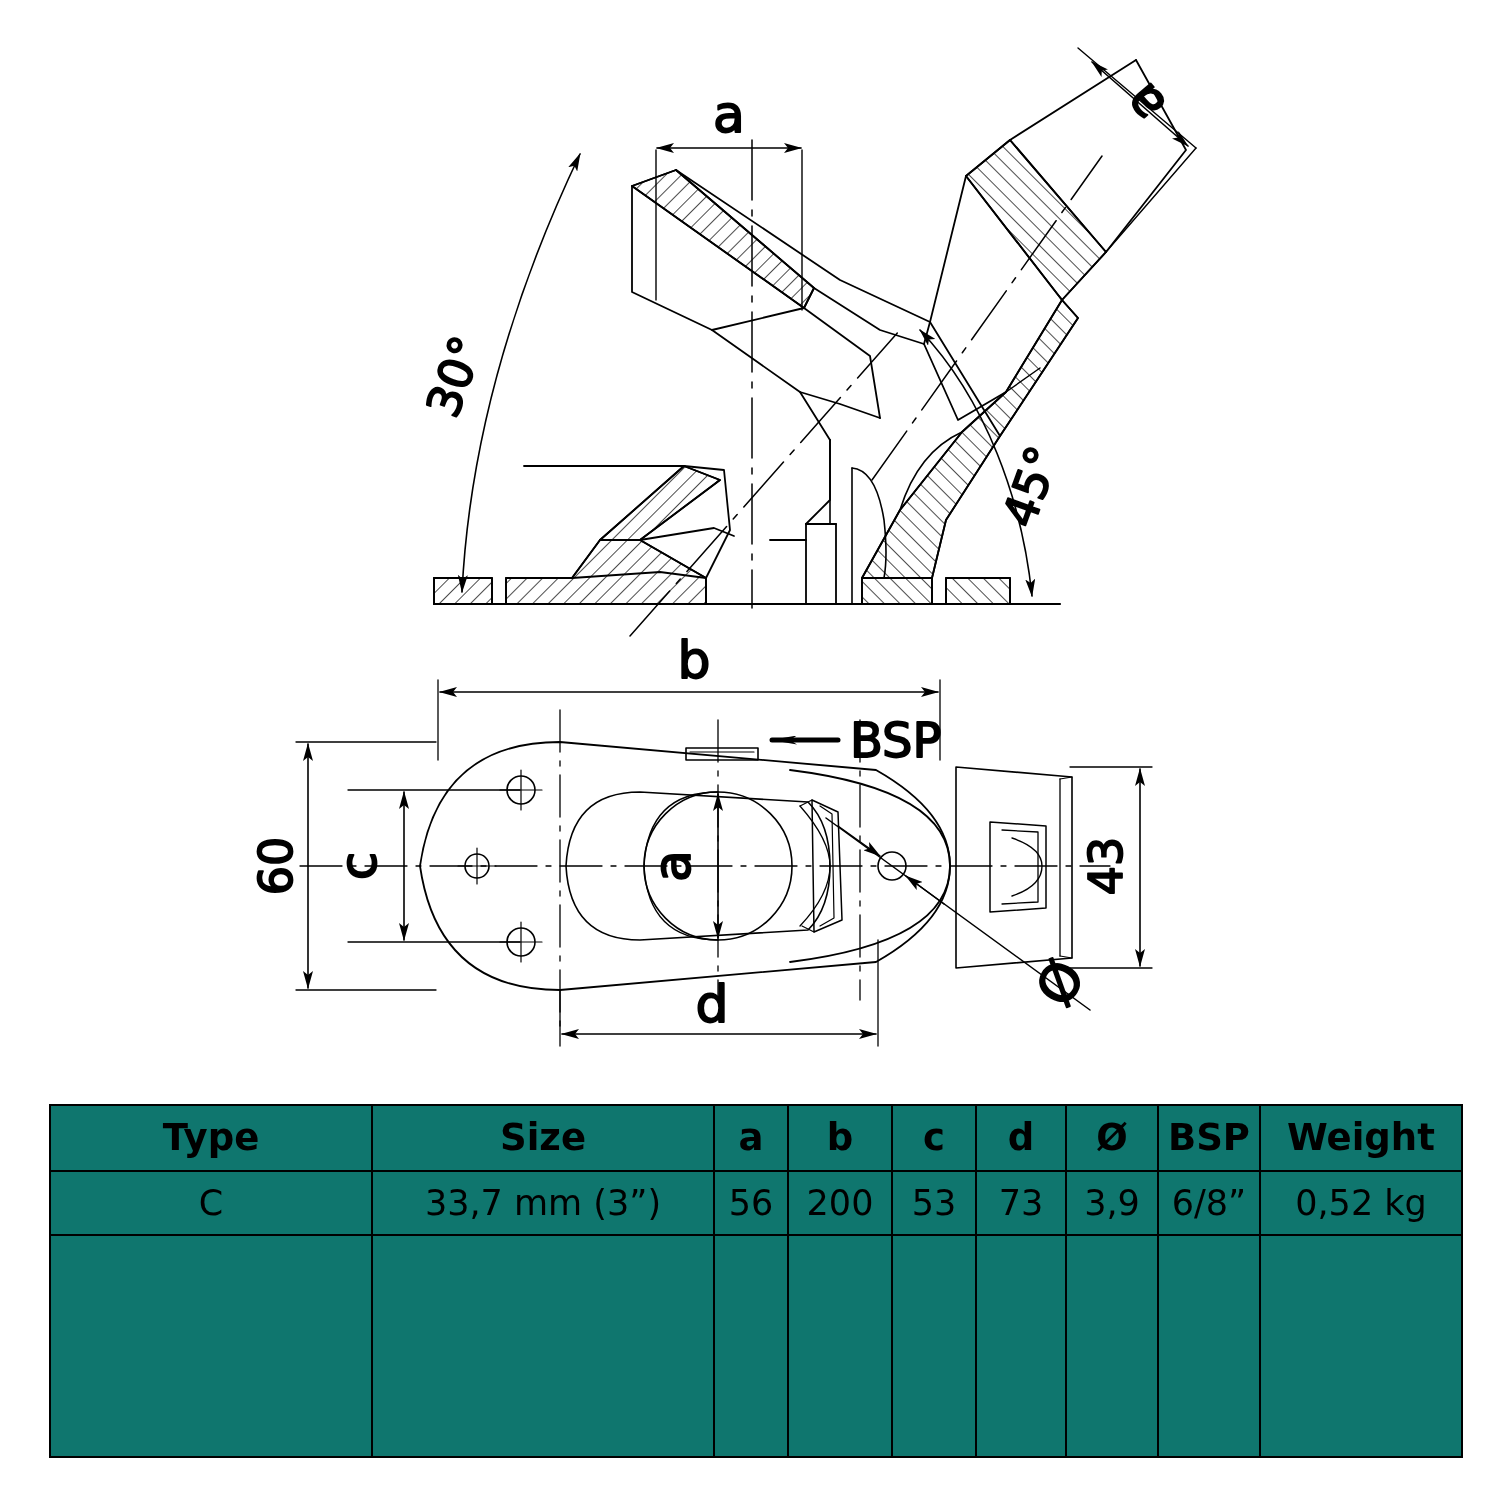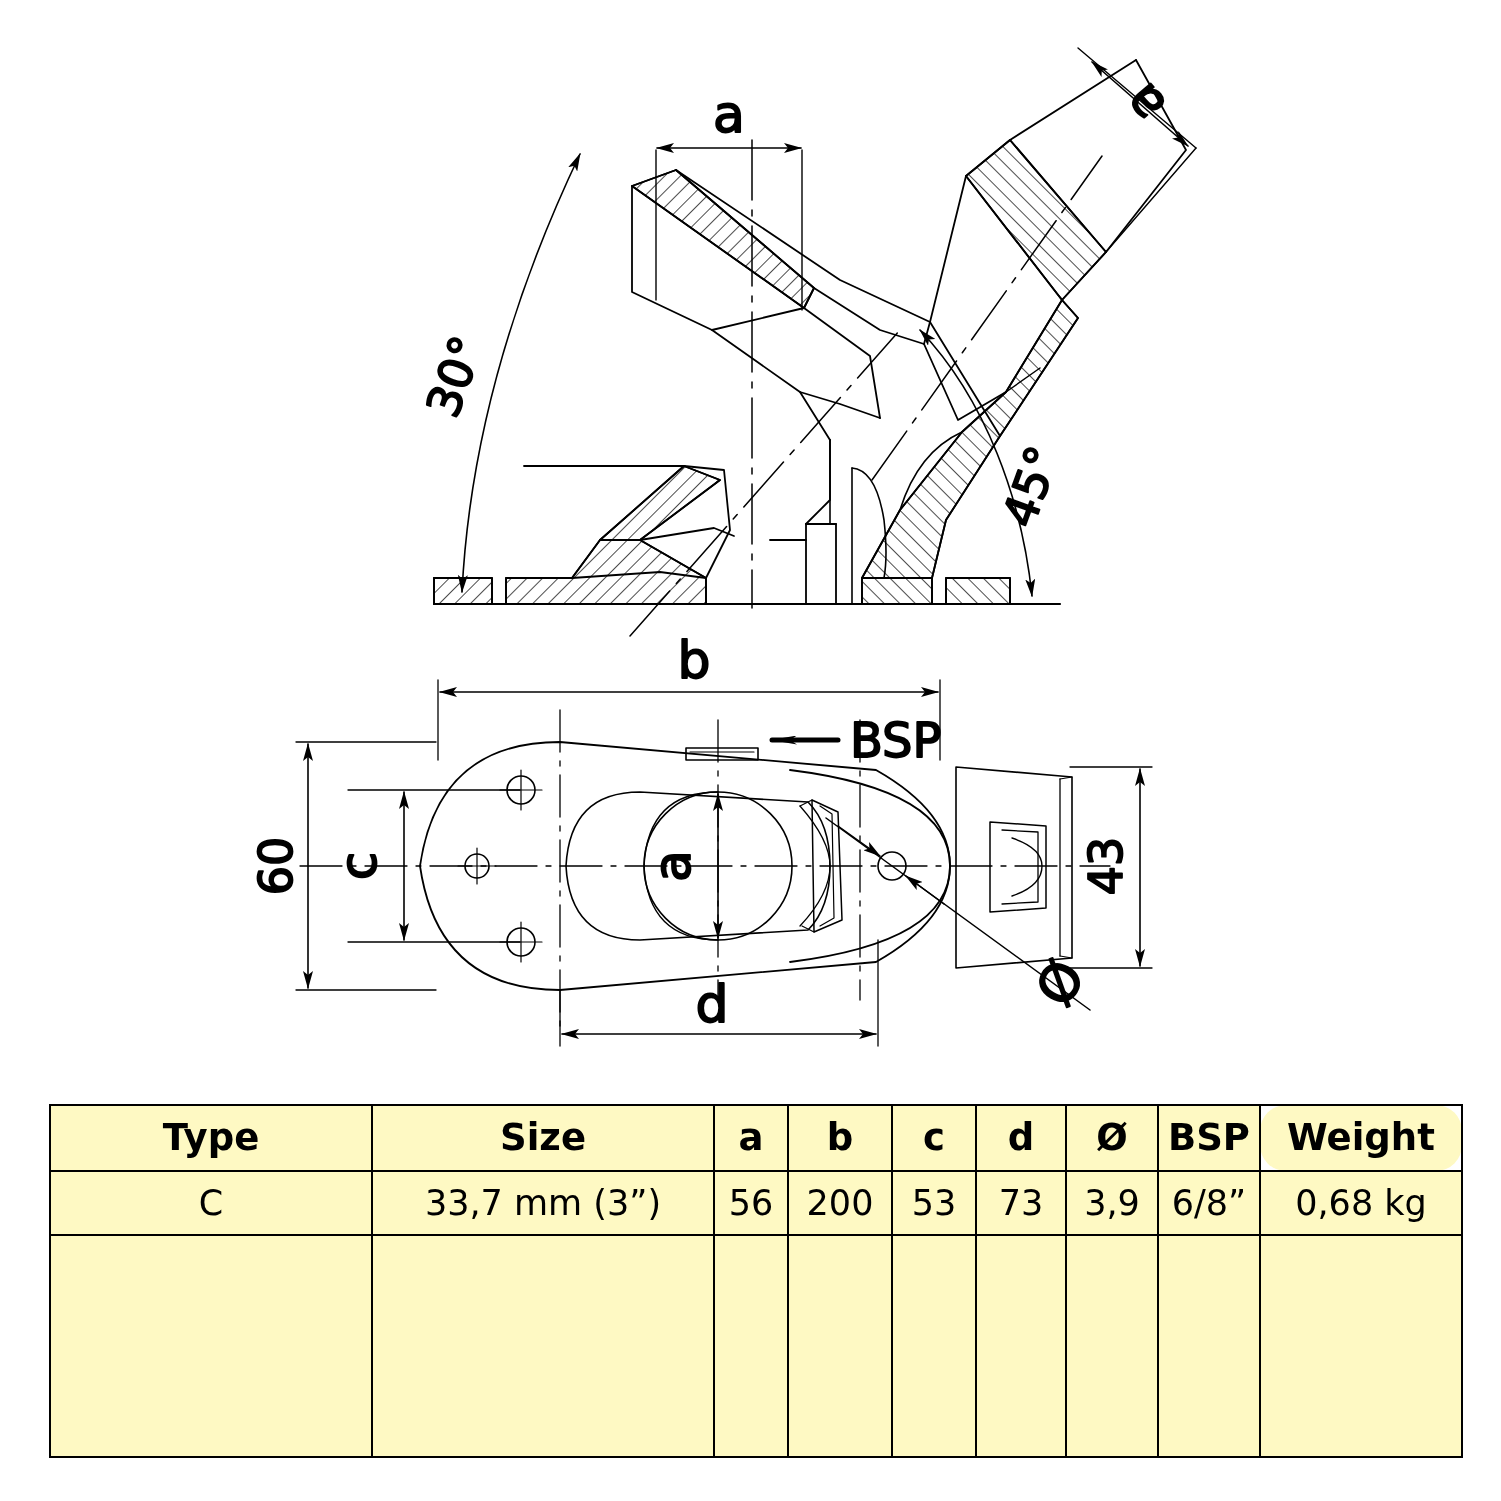--- a/index.html
+++ b/index.html
@@ -41,21 +41,21 @@
     height: 348px;
     table-layout: fixed;
     font-family: "DejaVu Sans", sans-serif;
   }
   table.spec th, table.spec td {
     border: 2px solid #000000;
     text-align: center;
     vertical-align: middle;
     padding: 0;
     color: #000000;
-    background: #fef9c3;
+    background: #0f766e;
   }
   table.spec thead th {
     font-size: 37px;
     font-weight: bold;
     height: 64px;
     line-height: 64px;
   }
   table.spec tbody td {
     font-size: 35px;
     font-weight: normal;
@@ -66,21 +66,21 @@
     height: 220px;
   }
   .col-type   { width: 320px; }
   .col-size   { width: 340px; }
   .col-a      { width: 72px; }
   .col-b      { width: 102px; }
   .col-c      { width: 82px; }
   .col-d      { width: 88px; }
   .col-dia    { width: 90px; }
   .col-bsp    { width: 100px; }
-  .col-weight { width: 200px; border-radius: 26px; }
+  .col-weight { width: 200px; }
 
   
   svg text {
     font-family: "DejaVu Sans", sans-serif;
     fill: #000000;
   }
   .dimtext   { font-size: 52px; }
   .dimtext-s { font-size: 46px; }
   .angtext   { font-size: 46px; }
   .bsptext   { font-size: 48px; font-weight: normal; }
@@ -325,21 +325,21 @@
       <tbody>
         <tr>
           <td>C</td>
           <td>33,7 mm (3”)</td>
           <td>56</td>
           <td>200</td>
           <td>53</td>
           <td>73</td>
           <td>3,9</td>
           <td>6/8”</td>
-          <td>0,68 kg</td>
+          <td>0,52 kg</td>
         </tr>
         <tr class="filler">
           <td></td>
           <td></td>
           <td></td>
           <td></td>
           <td></td>
           <td></td>
           <td></td>
           <td></td>

